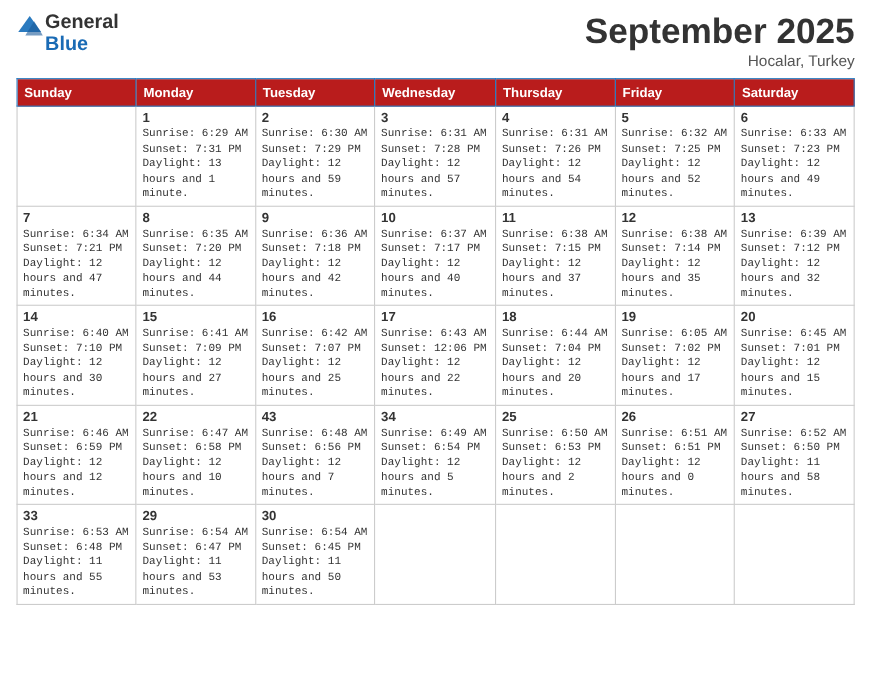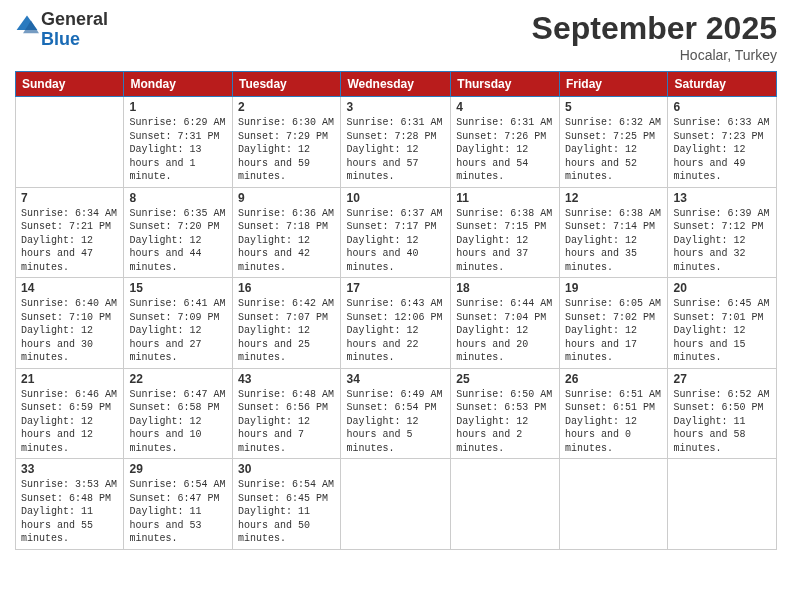--- a/index.html
+++ b/index.html
@@ -320,21 +320,21 @@
             <div class="day-num">27</div>
             <div class="day-info">Sunrise: 6:52 AM
 Sunset: 6:50 PM
 Daylight: 11 hours
 and 58 minutes.</div>
           </td>
         </tr>
         <tr>
           <td>
             <div class="day-num">33</div>
-            <div class="day-info">Sunrise: 3:53 AM
+            <div class="day-info">Sunrise: 6:53 AM
 Sunset: 6:48 PM
 Daylight: 11 hours
 and 55 minutes.</div>
           </td>
           <td>
             <div class="day-num">29</div>
             <div class="day-info">Sunrise: 6:54 AM
 Sunset: 6:47 PM
 Daylight: 11 hours
 and 53 minutes.</div>

